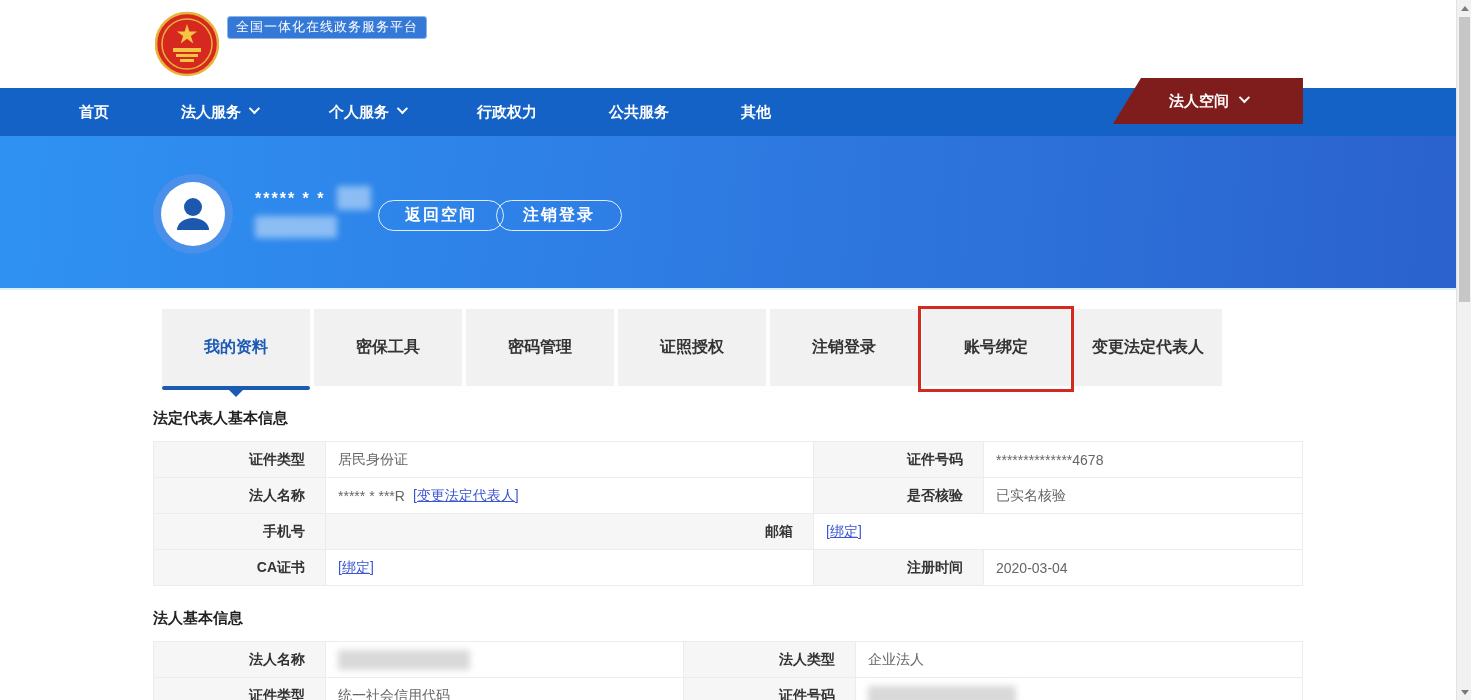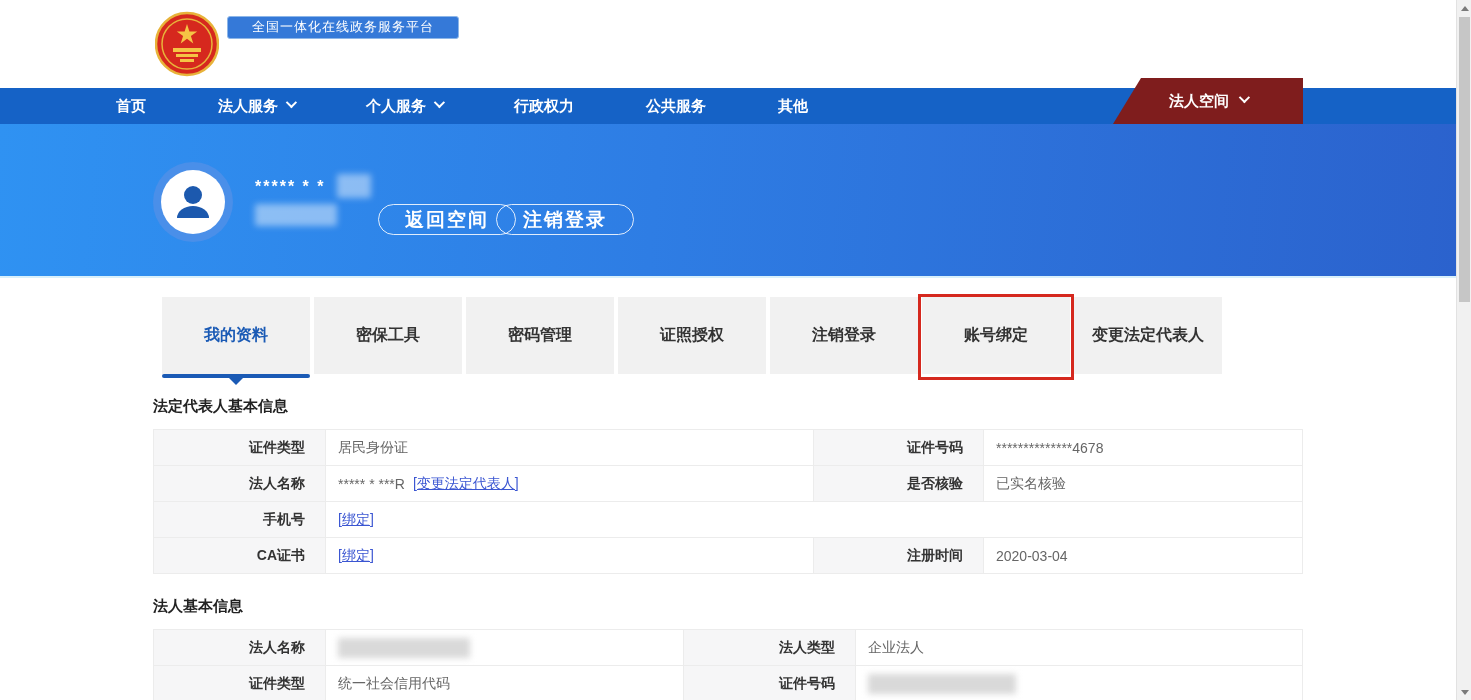--- a/index.html
+++ b/index.html
@@ -6,28 +6,28 @@
   html,body { width:1471px; height:700px; overflow:hidden; background:#fff;
               font-family:"Liberation Sans","DejaVu Sans",sans-serif; }
   .page { position:relative; width:1456px; height:700px; background:#fff; }
 
   
   .header { position:relative; height:88px; background:#fff; }
   .logo-wrap { position:absolute; left:155px; top:10px; display:flex; }
   .emblem { width:64px; height:68px; }
   .title-col { margin-left:8px; padding-top:6px; }
   .badge { display:inline-block; background:#3579d8; border:1px solid #8db6e8; color:#fff;
-           font-size:13px; padding:1px 24px 2px; border-radius:3px; letter-spacing:1px; }
+           font-size:13px; padding:1px 8px 2px; border-radius:3px; letter-spacing:1px; }
   .site-title { margin-top:2px; font-size:30px; font-weight:bold; color:#1b5cb3; letter-spacing:2px; }
   .site-title .orange { color:#f7a21f; }
   .site-title .ver { color:#1b5cb3; letter-spacing:0; margin-left:4px; }
 
   
-  .nav { position:relative; height:36px; background:#1562c6; display:flex; align-items:center;
-         padding-left:116px; }
+  .nav { position:relative; height:48px; background:#1562c6; display:flex; align-items:center;
+         padding-left:79px; }
   .nav-item { color:#fff; font-size:15px; font-weight:bold; margin-right:72px; display:flex;
               align-items:center; cursor:pointer; white-space:nowrap; }
   .chev { display:inline-block; width:8px; height:8px; border-right:2px solid #fff;
           border-bottom:2px solid #fff; transform:rotate(45deg) translateY(-2px);
           margin-left:8px; margin-top:-4px; }
   .space-tab { position:absolute; right:153px; top:-10px; height:46px; width:190px;
                background:#7f1d1d; clip-path:polygon(28px 0, 100% 0, 100% 100%, 0 100%);
                display:flex; align-items:center; justify-content:center; color:#fff;
                font-size:15px; font-weight:bold; cursor:pointer; }
   .space-tab .chev { margin-left:10px; }
@@ -39,22 +39,22 @@
   .avatar { position:absolute; left:153px; top:38px; width:80px; height:80px; border-radius:50%;
             background:#4a8fe9; display:flex; align-items:center; justify-content:center; }
   .avatar-inner { width:64px; height:64px; border-radius:50%; background:#fff;
                   display:flex; align-items:center; justify-content:center; }
   .masked-name { position:absolute; left:255px; top:54px; color:#fff; font-size:16px;
                  font-weight:bold; letter-spacing:2px; }
   .blur-patch { display:inline-block; background:rgba(255,255,255,0.45); filter:blur(3px);
                 border-radius:2px; vertical-align:middle; }
   .name-blur { position:absolute; left:337px; top:50px; width:34px; height:24px; }
   .sub-blur  { position:absolute; left:255px; top:80px; width:82px; height:22px; }
-  .banner-btn { position:absolute; top:80px; height:31px; border:1px solid rgba(255,255,255,0.85);
-                border-radius:16px; background:transparent; color:#fff; font-size:19px;
+  .banner-btn { position:absolute; top:64px; height:31px; border:1px solid rgba(255,255,255,0.85);
+                border-radius:16px; background:transparent; color:#fff; font-size:16px;
                 font-weight:bold; padding:0 26px; cursor:pointer; letter-spacing:2px;
                 font-family:inherit; }
   .btn-back { left:378px; }
   .btn-logout { left:496px; }
 
   
   .tabs { display:flex; margin:19px 0 0 162px; gap:4px; }
   .tab { position:relative; width:148px; height:77px; background:#f1f1f1; display:flex;
          align-items:center; justify-content:center; font-size:16px; font-weight:bold;
          color:#333; cursor:pointer; white-space:nowrap; }
@@ -208,20 +208,21 @@
           <span>***** * ***R</span>
           <a class="link">[变更法定代表人]</a>
         </div>
         <div class="cell label">是否核验</div>
         <div class="cell value">
             <span>已实名核验</span>
           </div>
       </div>
       <div class="row">
         <div class="cell label">手机号</div>
+        <div class="cell label">邮箱</div>
         <div class="cell value">
           <a class="link">[绑定]</a>
         </div>
       </div>
       <div class="row">
         <div class="cell label">CA证书</div>
         <div class="cell value">
           <a class="link">[绑定]</a>
         </div>
         <div class="cell label">注册时间</div>

